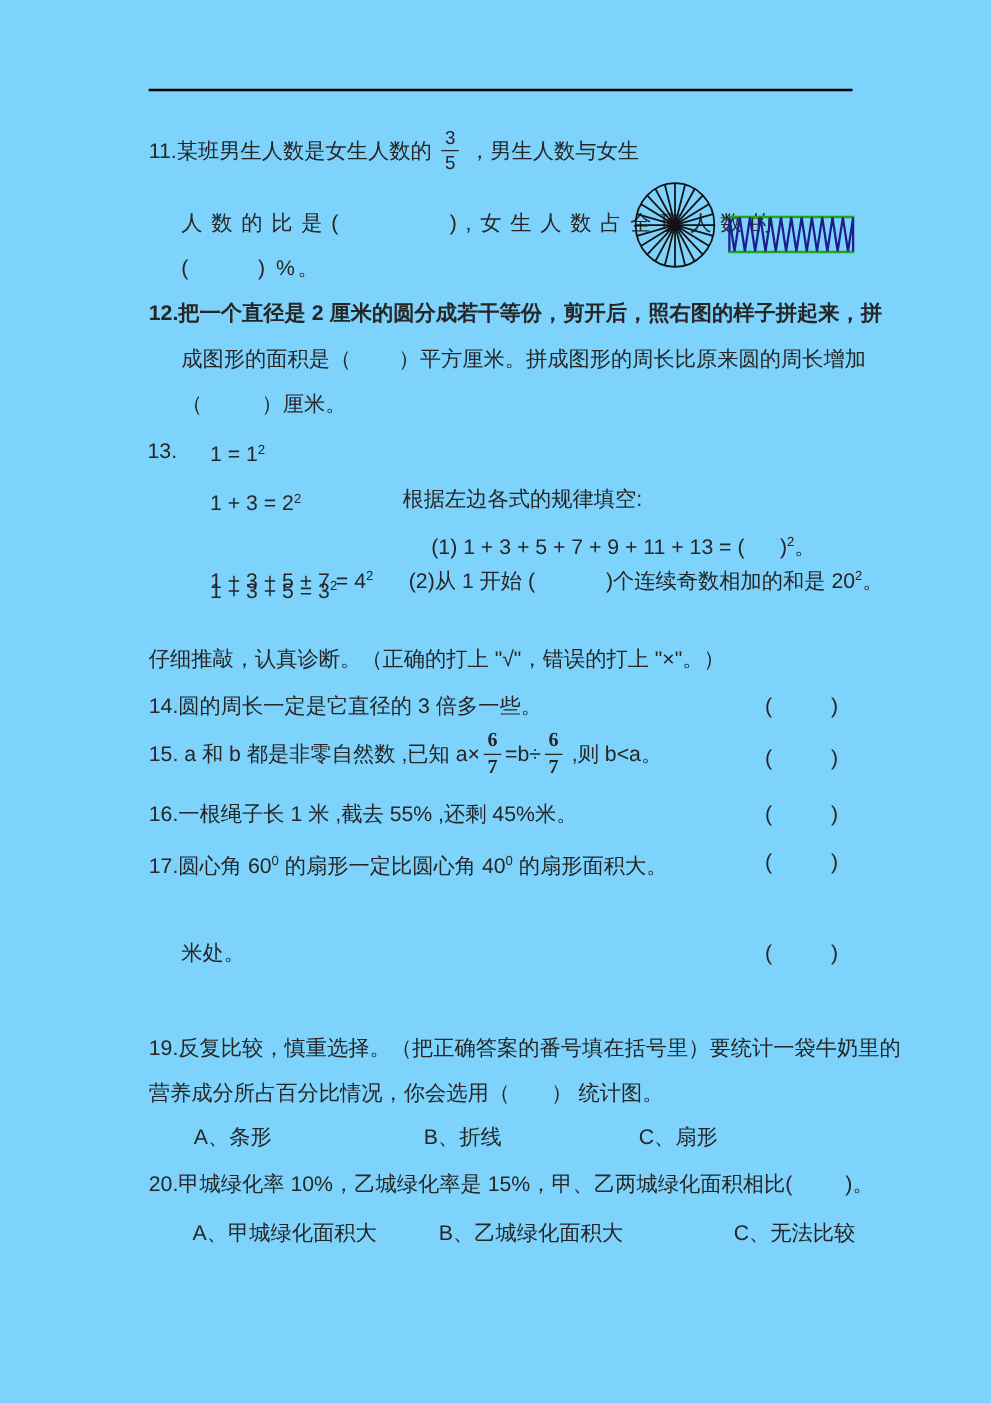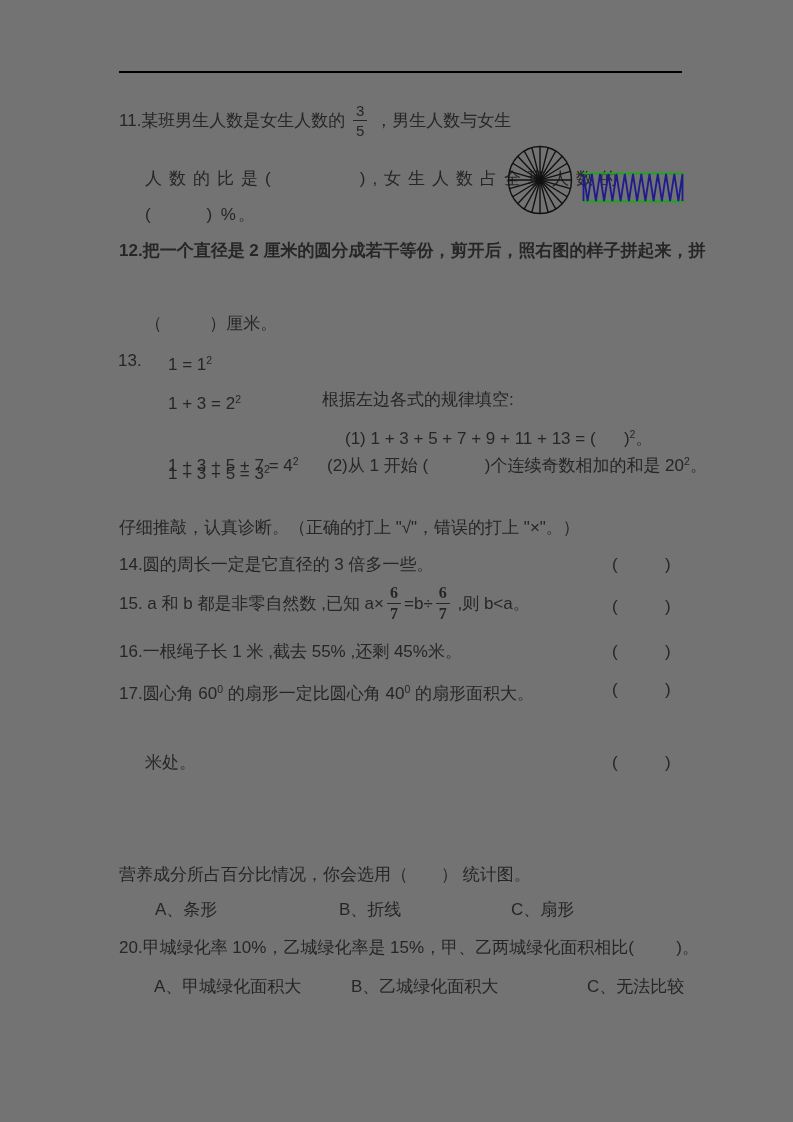--- a/index.html
+++ b/index.html
@@ -1,17 +1,17 @@
 <!DOCTYPE html>
 <html><head>
 <meta charset="utf-8">
 <style>
   html,body{margin:0;padding:0;background:#ffffff;}
   #page{
-    position:relative;width:793px;height:1122px;background:#737373;overflow:hidden;
+    position:relative;width:793px;height:1122px;background:#7dd3fc;overflow:hidden;
     font-family:"Liberation Sans","DejaVu Sans",sans-serif;color:#262626;
   }
   .ln{position:absolute;white-space:pre;font-size:17px;line-height:21px;color:#262626;}
   .lnf{position:absolute;display:flex;align-items:center;white-space:pre;font-size:17px;color:#262626;}
   .sup{font-size:10.5px;vertical-align:6px;}
   .frac{display:inline-flex;flex-direction:column;align-items:center;line-height:1;margin:0 3px;}
   .frac .num{padding:0 3px 2px;border-bottom:1.5px solid #262626;}
   .frac .den{padding-top:2px;}
   .frac-sans{font-size:15px;}
   .frac-serif{font-size:16px;font-family:"Liberation Serif","DejaVu Serif",serif;font-weight:bold;}
@@ -61,20 +61,21 @@
 
   <div style="position:absolute;left:582px;top:172px;">
     <svg width="102" height="31" viewBox="0 0 102 31">
       <line x1="0.5" y1="1.5" x2="101.5" y2="1.5" stroke="#1fa51f" stroke-width="2"></line>
       <line x1="0.5" y1="29.5" x2="101.5" y2="29.5" stroke="#1fa51f" stroke-width="2"></line>
       <path d="M1.5,2 L1.5,29 M100.5,2 L100.5,29 M1.5,2 L5.6,29 L9.8,2 L13.9,29 L18,2 L22.1,29 L26.3,2 L30.4,29 L34.5,2 L38.6,29 L42.8,2 L46.9,29 L51,2 L55.1,29 L59.3,2 L63.4,29 L67.5,2 L71.6,29 L75.8,2 L79.9,29 L84,2 L88.1,29 L92.3,2 L96.4,29 L100.5,2" fill="none" stroke="#1d1d8e" stroke-width="1.8"></path>
     </svg>
   </div>
 
   <div class="ln" style="left:119px;top:240px;font-weight:bold;">12.把一个直径是 2 厘米的圆分成若干等份，剪开后，照右图的样子拼起来，拼</div>
+  <div class="ln" style="left:145px;top:277px;">成图形的面积是（        ）平方厘米。拼成图形的周长比原来圆的周长增加</div>
   <div class="ln" style="left:145px;top:313px;">（          ）厘米。</div>
 
   <div class="ln" style="left:118px;top:350px;">13.</div>
   <div class="ln" style="left:168px;top:350px;"><span>1 = 1</span><span class="sup">2</span></div>
   <div class="ln" style="left:168px;top:389px;"><span>1 + 3 = 2</span><span class="sup">2</span></div>
   <div class="ln" style="left:168px;top:424px;margin-top:35px;"><span>1 + 3 + 5 = 3</span><span class="sup">2</span></div>
   <div class="ln" style="left:168px;top:451px;"><span>1 + 3 + 5 + 7 = 4</span><span class="sup">2</span></div>
   <div class="ln" style="left:322px;top:389px;">根据左边各式的规律填空:</div>
   <div class="ln" style="left:345px;top:424px;"><span>(1) 1 + 3 + 5 + 7 + 9 + 11 + 13 = (      )</span><span class="sup">2</span><span>。</span></div>
   <div class="ln" style="left:327px;top:451px;"><span>(2)从 1 开始 (            )个连续奇数相加的和是 20</span><span class="sup">2</span><span>。</span></div>
@@ -101,20 +102,21 @@
 
   <div class="ln" style="left:119px;top:641px;">16.一根绳子长 1 米 ,截去 55% ,还剩 45%米。</div>
   <div class="ln" style="left:612px;top:641px;">(          )</div>
 
   <div class="ln" style="left:119px;top:679px;"><span>17.圆心角 60</span><span class="sup">0</span><span> 的扇形一定比圆心角 40</span><span class="sup">0</span><span> 的扇形面积大。</span></div>
   <div class="ln" style="left:612px;top:679px;">(          )</div>
 
   <div class="ln" style="left:145px;top:752px;">米处。</div>
   <div class="ln" style="left:612px;top:752px;">(          )</div>
 
+  <div class="ln" style="left:119px;top:828px;">19.反复比较，慎重选择。（把正确答案的番号填在括号里）要统计一袋牛奶里的</div>
   <div class="ln" style="left:119px;top:864px;">营养成分所占百分比情况，你会选用（       ） 统计图。</div>
   <div class="ln" style="left:155px;top:899px;">A、条形</div>
   <div class="ln" style="left:315px;top:899px;margin-left:24px;">B、折线</div>
   <div class="ln" style="left:511px;top:899px;">C、扇形</div>
 
   <div class="ln" style="left:119px;top:937px;">20.甲城绿化率 10%，乙城绿化率是 15%，甲、乙两城绿化面积相比(         )。</div>
   <div class="ln" style="left:154px;top:976px;">A、甲城绿化面积大</div>
   <div class="ln" style="left:351px;top:976px;">B、乙城绿化面积大</div>
   <div class="ln" style="left:541px;top:976px;margin-left:46px;">C、无法比较</div>
 

